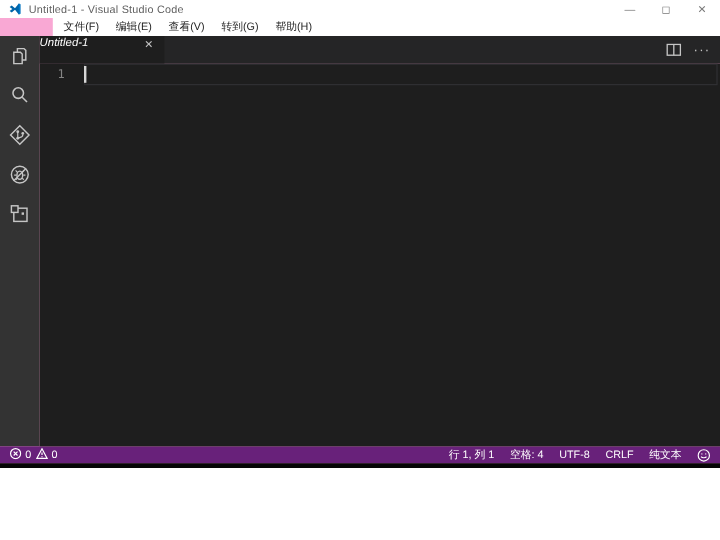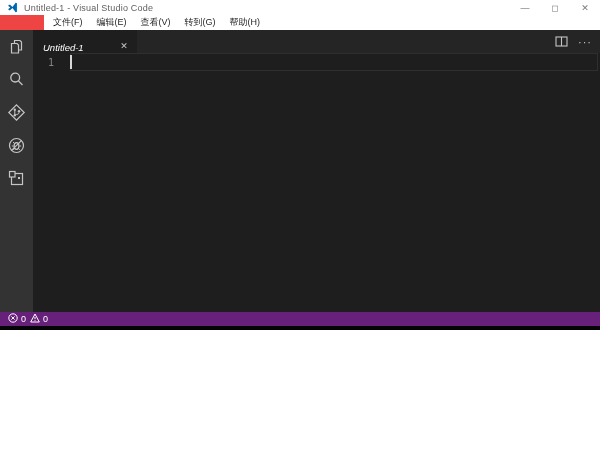--- a/index.html
+++ b/index.html
@@ -1,19 +1,19 @@
 <!DOCTYPE html>
 <html><head>
 <meta charset="utf-8">
 <style>
   * { margin: 0; padding: 0; box-sizing: border-box; }
   html, body { width: 600px; height: 450px; overflow: hidden; }
   body { font-family: "Liberation Sans", sans-serif; }
 
-  .window { width: 600px; height: 330px; display: flex; flex-direction: column; background: #ef4444; }
+  .window { width: 600px; height: 390px; display: flex; flex-direction: column; background: #f9a8d4; }
 
   
   .titlebar {
     height: 15px; background: #ffffff; display: flex; align-items: center;
     padding-left: 7px; flex: 0 0 auto;
   }
   .vscode-logo { width: 11px; height: 11px; display: inline-flex; margin-right: 6px; }
   .title-text { font-size: 9px; color: #5f5f5f; letter-spacing: 0.2px; }
   .win-controls { margin-left: auto; display: flex; height: 100%; align-items: center; }
   .win-btn {
@@ -35,22 +35,22 @@
   .main { flex: 1 1 auto; display: flex; min-height: 0; }
 
   .activitybar { width: 33px; background: #333333; flex: 0 0 auto; display: flex; flex-direction: column; }
   .activity-item { height: 33px; display: flex; align-items: center; justify-content: center; cursor: pointer; }
   .activity-item svg { display: block; }
 
   .editor-region { flex: 1 1 auto; display: flex; flex-direction: column; min-width: 0; }
 
   .tabbar { height: 23px; background: #252526; display: flex; flex: 0 0 auto; }
   .tab {
-    width: 104px; background: #1e1e1e; display: flex; align-items: flex-end;
-    padding: 0 6px 0 10px; cursor: pointer;
+    width: 104px; background: #1e1e1e; display: flex; align-items: flex-start;
+    padding: 0 6px 0 0; cursor: pointer;
   }
   .tab-label {
     font-size: 9.5px; font-style: italic; color: #ffffff; flex: 1 1 auto;
     white-space: nowrap; overflow: hidden;
   }
   .tab-close {
     font-size: 9px; color: #c5c5c5; width: 14px; height: 14px;
     display: inline-flex; align-items: center; justify-content: center; cursor: pointer;
   }
   .tab-actions { margin-left: auto; display: flex; align-items: center; padding-right: 8px; gap: 10px; }
@@ -205,17 +205,32 @@
         <span>
           <svg width="10" height="10" viewBox="0 0 10 10" fill="none" stroke="#ffffff" stroke-width="1">
             <path d="M5 1 L9.3 9 H0.7 Z"></path>
             <line x1="5" y1="4" x2="5" y2="6.2"></line>
             <circle cx="5" cy="7.6" r="0.5" fill="#ffffff" stroke="none"></circle>
           </svg>
         </span>
         <span>0</span>
       </span>
     </div>
+    <div class="status-right">
+      <span class="status-item">行 1, 列 1</span>
+      <span class="status-item">空格: 4</span>
+      <span class="status-item">UTF-8</span>
+      <span class="status-item">CRLF</span>
+      <span class="status-item">纯文本</span>
+      <span class="status-item">
+        <svg width="11" height="11" viewBox="0 0 11 11" fill="none" stroke="#ffffff" stroke-width="1">
+          <circle cx="5.5" cy="5.5" r="4.7"></circle>
+          <circle cx="3.9" cy="4.3" r="0.55" fill="#ffffff" stroke="none"></circle>
+          <circle cx="7.1" cy="4.3" r="0.55" fill="#ffffff" stroke="none"></circle>
+          <path d="M3.3 6.5 c0.7 1.3 3.7 1.3 4.4 0"></path>
+        </svg>
+      </span>
+    </div>
   </div>
 
   <div class="bottom-strip"></div>
 
 </div>
 
 </body></html>

